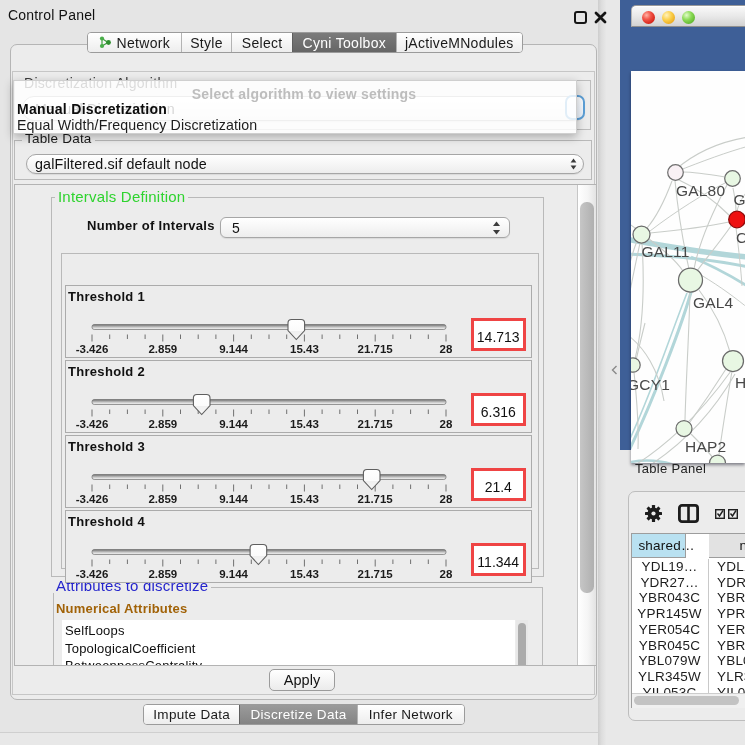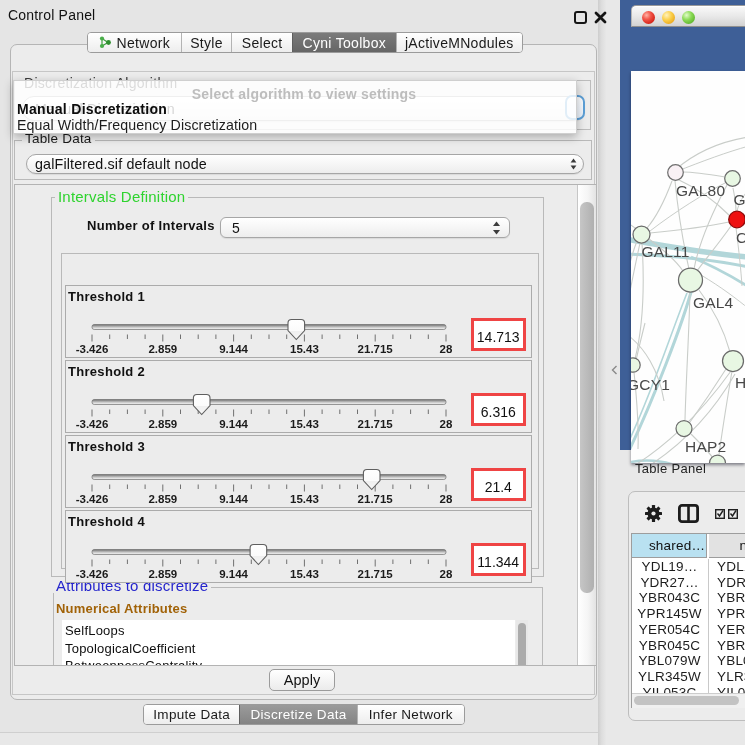--- a/index.html
+++ b/index.html
@@ -383,21 +383,21 @@
   <path d="M10.5,2 V17" stroke="#1c1c1c" stroke-width="2.6"></path>
 </svg>
 <svg class="abs" style="left:715px;top:509px" width="24" height="10" viewBox="0 0 24 10">
   <g fill="none" stroke="#1f1f1f" stroke-width="1.4">
     <rect x="0.7" y="0.7" width="8.6" height="8.6"></rect>
     <rect x="13.7" y="0.7" width="8.6" height="8.6"></rect>
     <path d="M2.5,4.5 L4.5,7 L8,1.5 M15.5,4.5 L17.5,7 L21,1.5"></path>
   </g>
 </svg>
 <div id="tablebox">
-  <div class="hcell" style="left:0;width:75px;background:#b9e1f1;border-right:1px solid #9d9d9d;border-bottom:1px solid #9d9d9d;padding-left:16px">shared…</div>
+  <div class="hcell" style="left:0;width:54px;background:#b9e1f1;border-right:1px solid #9d9d9d;border-bottom:1px solid #9d9d9d;padding-left:16px">shared…</div>
   <div class="hcell" style="left:76.5px;width:38px;background:#e2e2e2;border-bottom:1px solid #9d9d9d;justify-content:flex-start;padding-left:31px">n…</div>
   <div id="rows">
       <div class="trow" style="top:0.0px">
         <span class="c1">YDL19…</span>
         <span class="c2">YDL1</span>
       </div>
       <div class="trow" style="top:15.7px">
         <span class="c1">YDR27…</span>
         <span class="c2">YDR2</span>
       </div>

